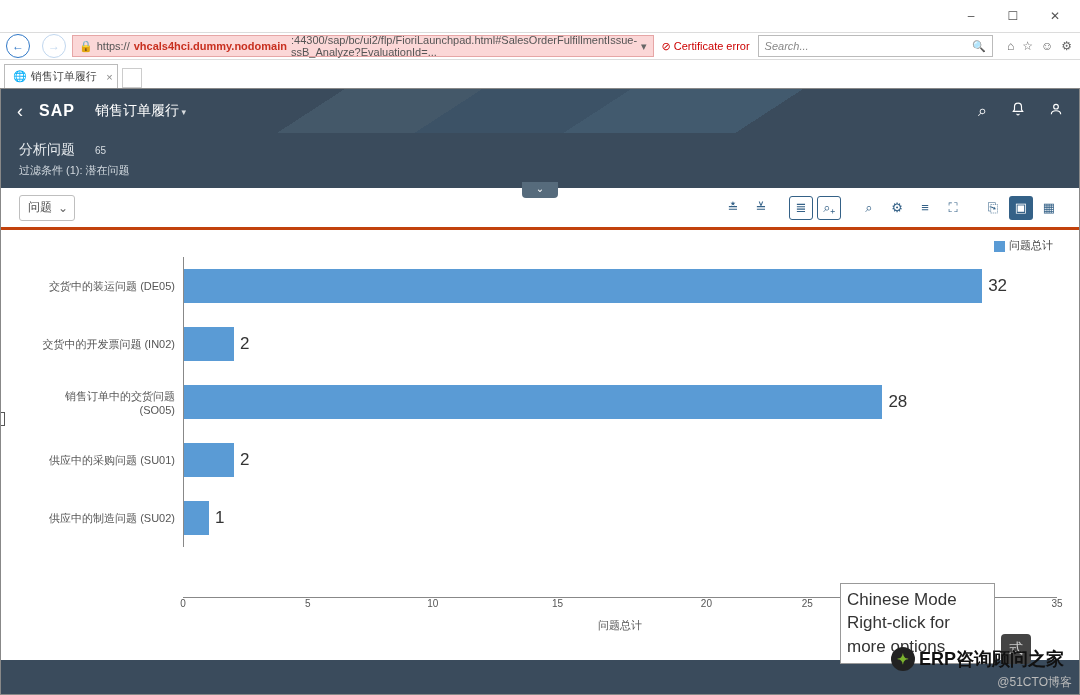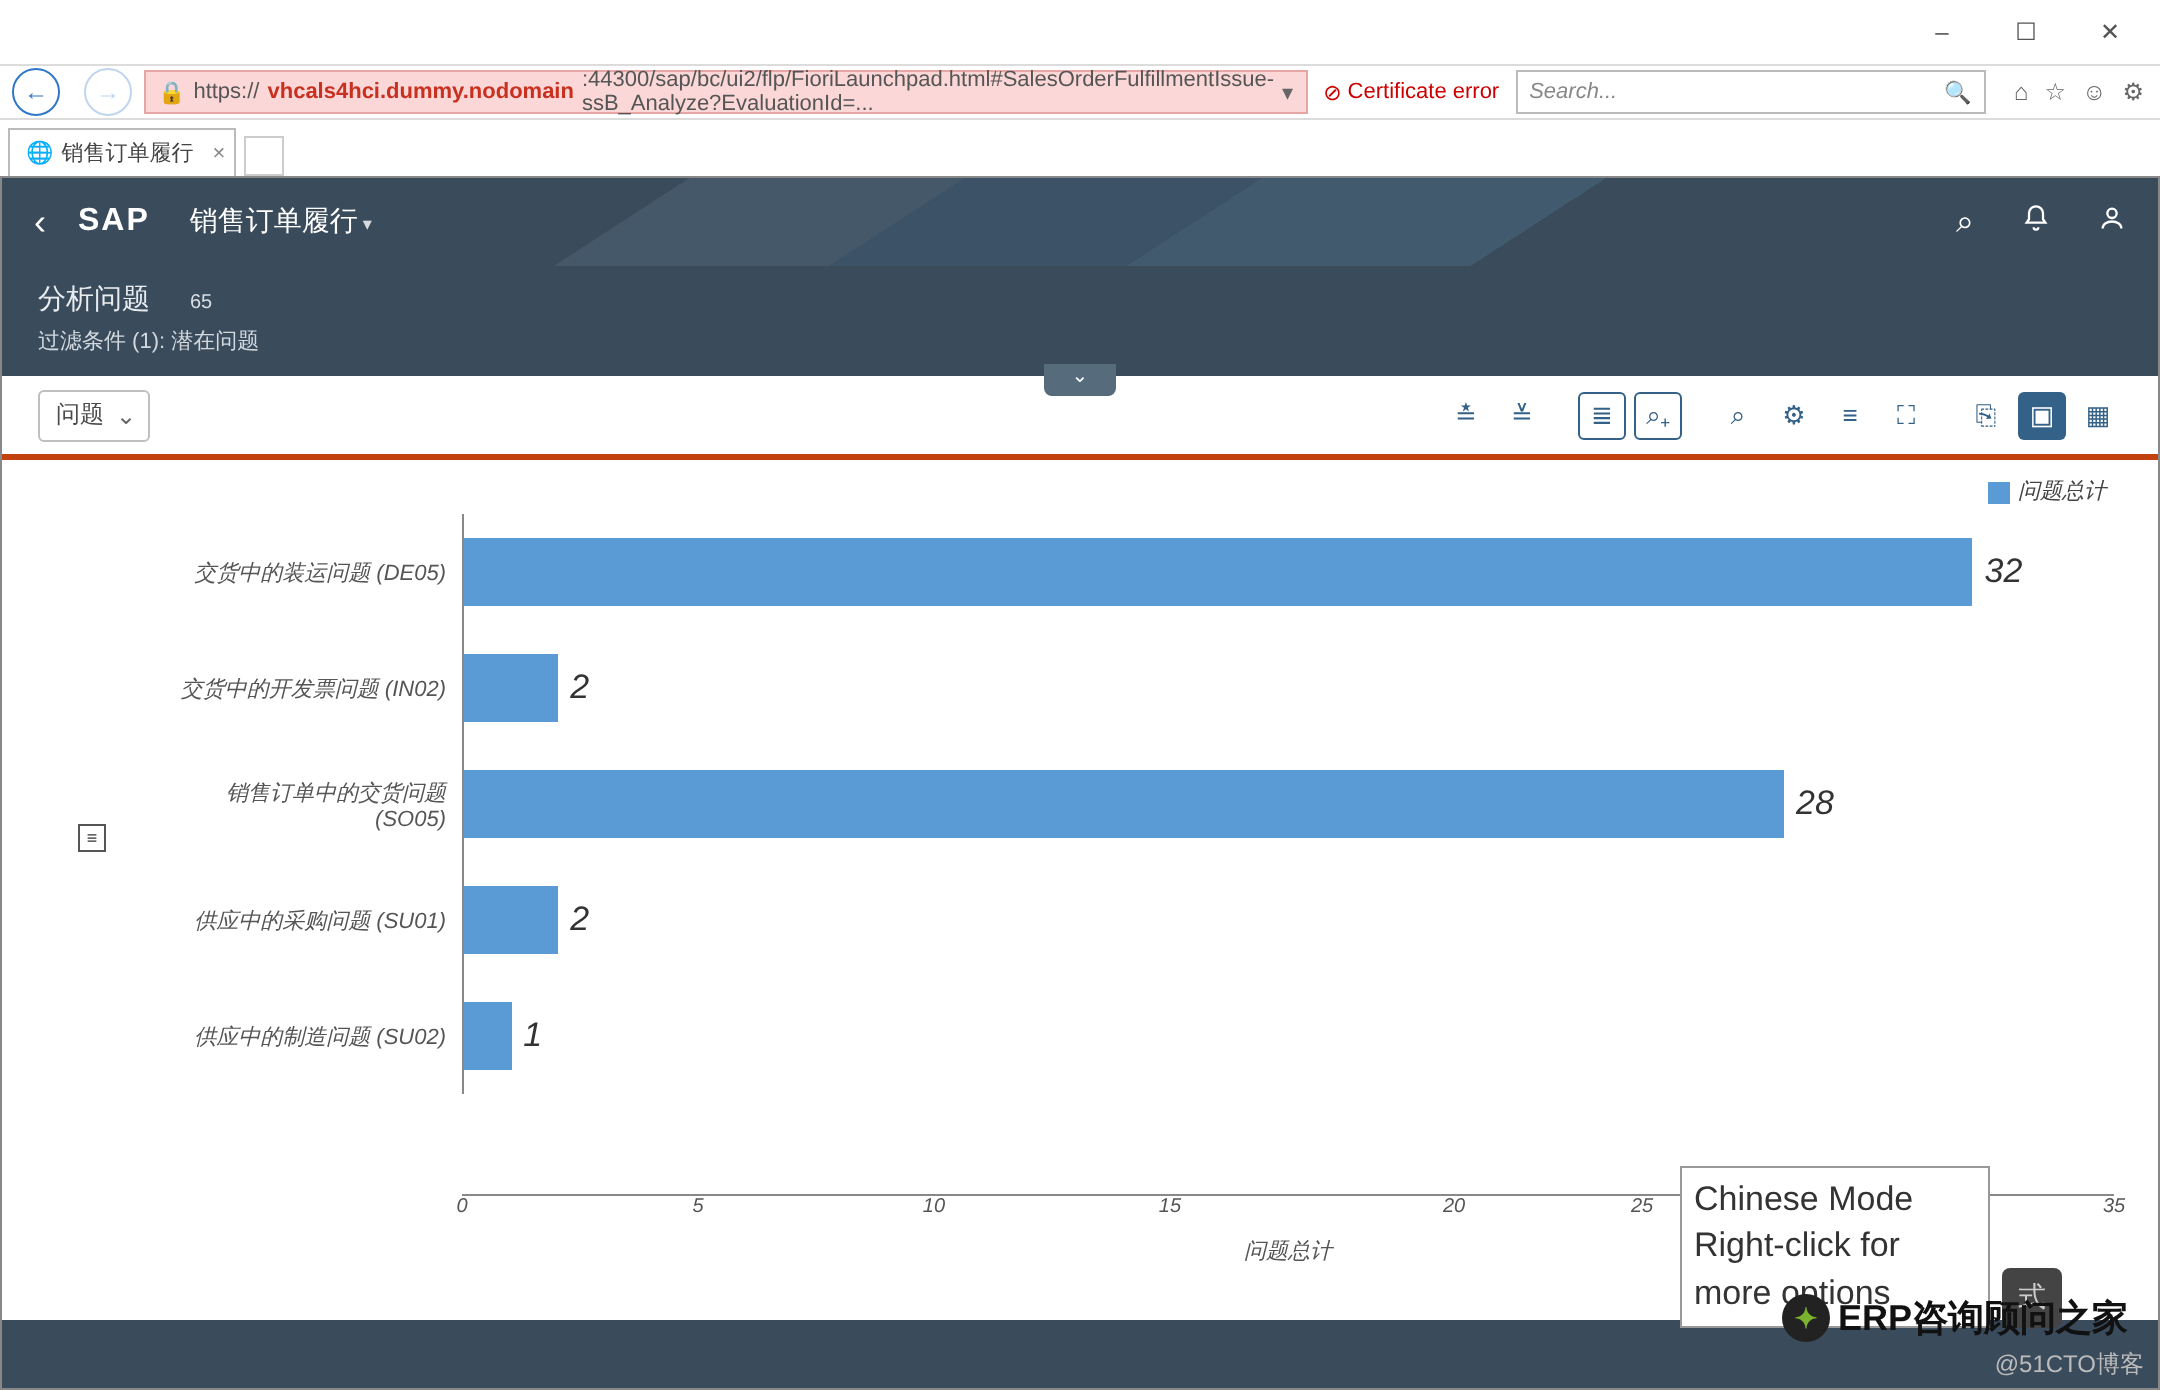--- a/index.html
+++ b/index.html
@@ -38,21 +38,21 @@
 
   .toolbar { display:flex; align-items:center; height:42px; padding: 0 18px; border-bottom: 3px solid #c2410c; }
   .dd { border:1px solid #bfbfbf; border-radius:3px; height:26px; padding:0 22px 0 8px; font-size:12px; color:#4a4a4a; position:relative; display:flex; align-items:center;}
   .dd:after { content:"⌄"; position:absolute; right:6px; color:#666; font-size:12px; }
   .tb-right { margin-left:auto; display:flex; gap:4px; align-items:center; }
   .tb-ic { width:24px; height:24px; border-radius:3px; display:flex; align-items:center; justify-content:center; color:#346187; font-size:13px;}
   .tb-ic.sel { border:1px solid #346187; }
   .tb-ic.dark { background:#346187; color:#fff; }
   .tb-sep { width:8px; }
 
-  .chart-wrap { padding: 8px 22px 8px 80px; position:relative;font-style:italic; }
+  .chart-wrap { padding: 8px 22px 8px 32px; position:relative; }
   .legend { text-align:right; font-size:11px; color:#444; padding: 0 4px 4px 0; }
   .legend .sw { display:inline-block; width:11px; height:11px; background:#5a9bd5; vertical-align:middle; margin-right:4px; }
   .plot { position:relative; height: 340px; }
   .y-title-ic { position:absolute; left:-42px; top: 155px; width:14px; height:14px; border:1px solid #555; font-size:9px; line-height:12px; text-align:center; }
   .row { display:flex; align-items:center; height:58px; }
   .ylab { width: 150px; text-align:right; padding-right:8px; font-size:11px; color:#555; }
   .bararea { position:relative; flex:1; height:100%; border-left:1px solid #888; display:flex; align-items:center; }
   .bar { height:34px; background:#5a9bd5; }
   .val { font-size:17px; color:#333; margin-left:6px; }
   .xaxis { position:relative; margin-left:150px; border-top:1px solid #888; }

